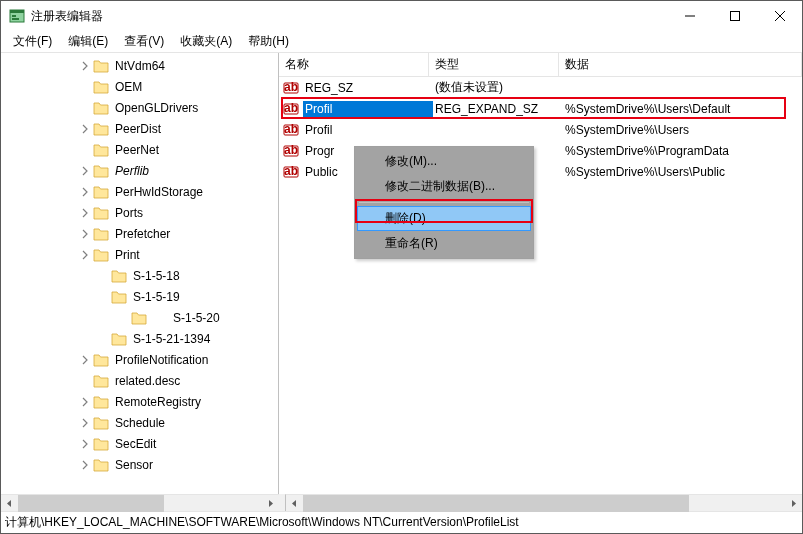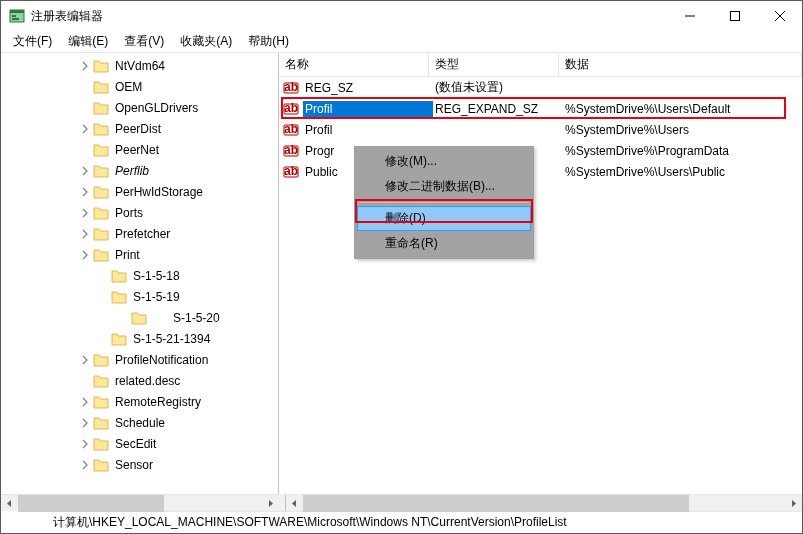--- a/index.html
+++ b/index.html
@@ -34,21 +34,21 @@
 .val-icon { width: 16px; height: 16px; margin-right: 4px; flex: 0 0 auto; }
 .cell-name { width: 130px; padding: 1px 2px; white-space: nowrap; overflow: hidden; }
 .cell-type { width: 130px; padding: 1px 2px; white-space: nowrap; overflow: hidden; }
 .cell-data { flex: 1; padding: 1px 2px; white-space: nowrap; overflow: hidden; }
 .highlight { border: 2px solid #e60012; position: absolute; pointer-events: none; }
 .context-menu { position: absolute; background: #a3a3a3; border: 1px solid #a0a0a0; box-shadow: 2px 2px 3px rgba(0,0,0,0.2); padding: 2px; margin-top: 28px; }
 .ctx-item { padding: 4px 40px 4px 28px; white-space: nowrap; }
 .ctx-item.hover { background: #90c8f6; border: 1px solid #3399ff; padding: 3px 39px 3px 27px; }
 .ctx-sep { height: 1px; background: #c0c0c0; margin: 3px 2px; }
 .ctx-hl { position: absolute; border: 2px solid #e60012; pointer-events: none; }
-.statusbar { height: 22px; border-top: 1px solid #e5e5e5; display: flex; align-items: center; padding: 0 4px; white-space: nowrap; overflow: hidden; margin-left: 48px; }
+.statusbar { height: 22px; border-top: 1px solid #e5e5e5; display: flex; align-items: center; padding: 0 4px; white-space: nowrap; overflow: hidden; }
 .h-scroll, .v-scroll { background: #f0f0f0; }
 .h-scroll { height: 17px; display: flex; border-top: 1px solid #e5e5e5; }
 .h-scroll.tree-sc { width: 278px; }
 .h-scroll.list-sc { flex: 1; border-left: 1px solid #c0c0c0; }
 .sc-btn { width: 17px; height: 17px; display: flex; align-items: center; justify-content: center; }
 .sc-track { flex: 1; position: relative; }
 .sc-thumb { position: absolute; top: 0; height: 17px; background: #cdcdcd; }
 .bottom-scroll { display: flex; height: 17px; }
 .splitter-gap { width: 6px; background: #f0f0f0; }
 </style>

